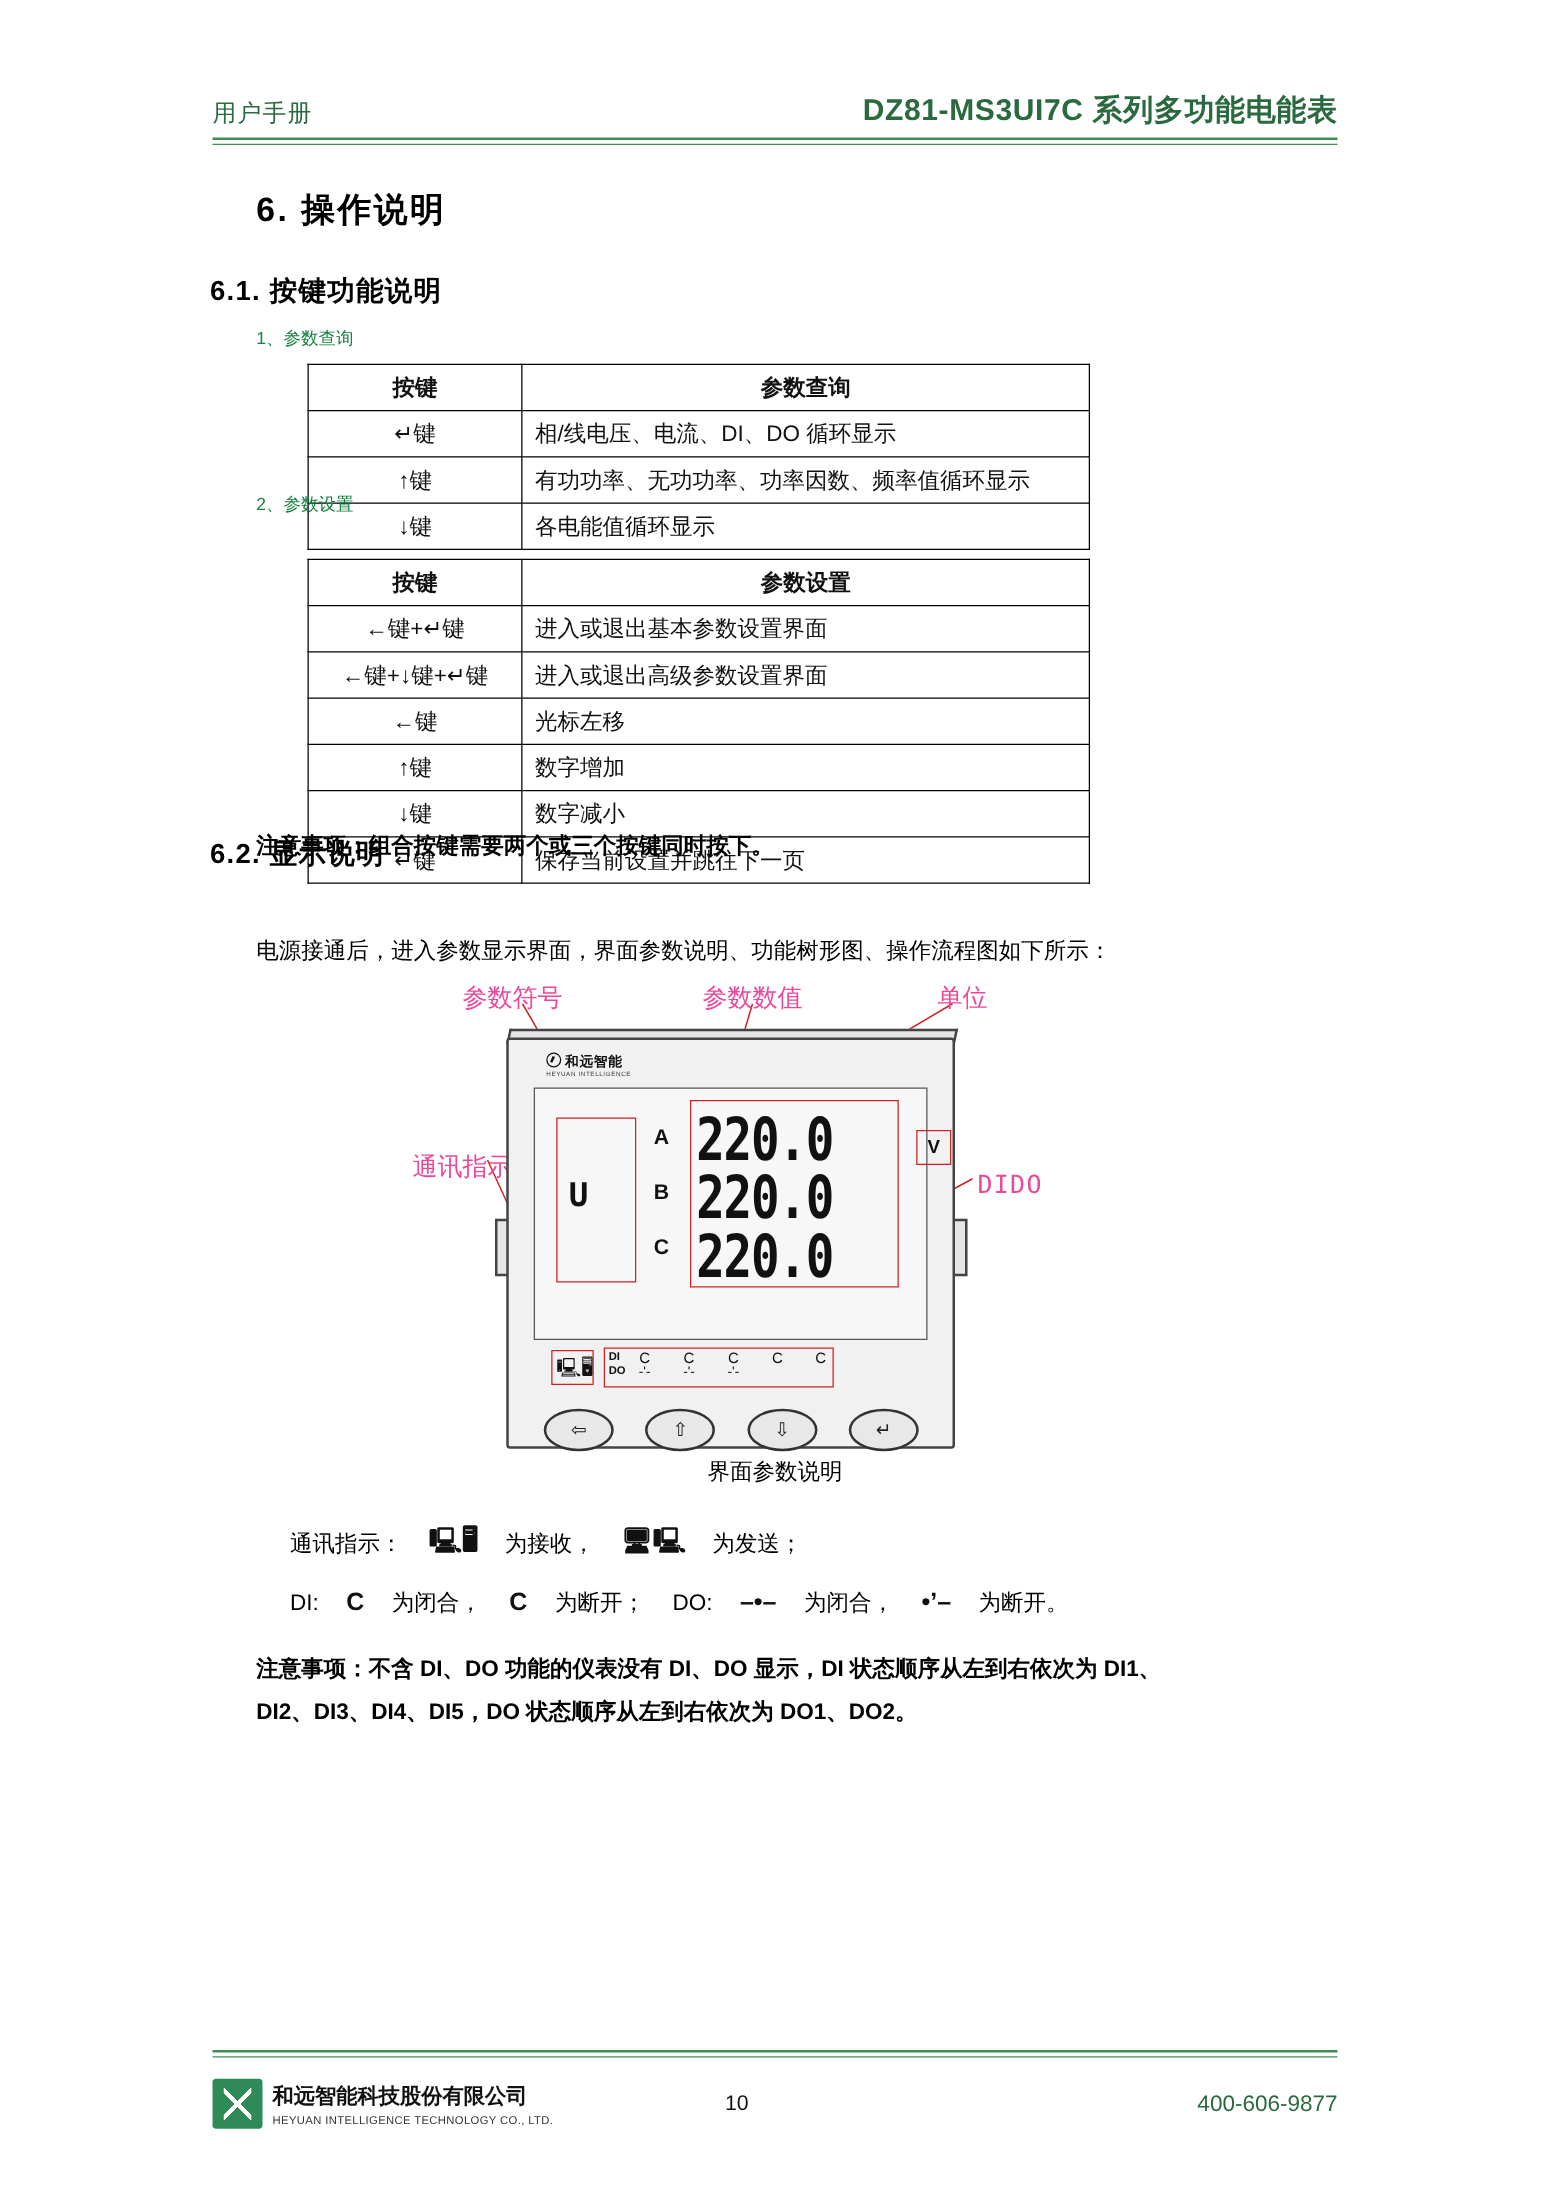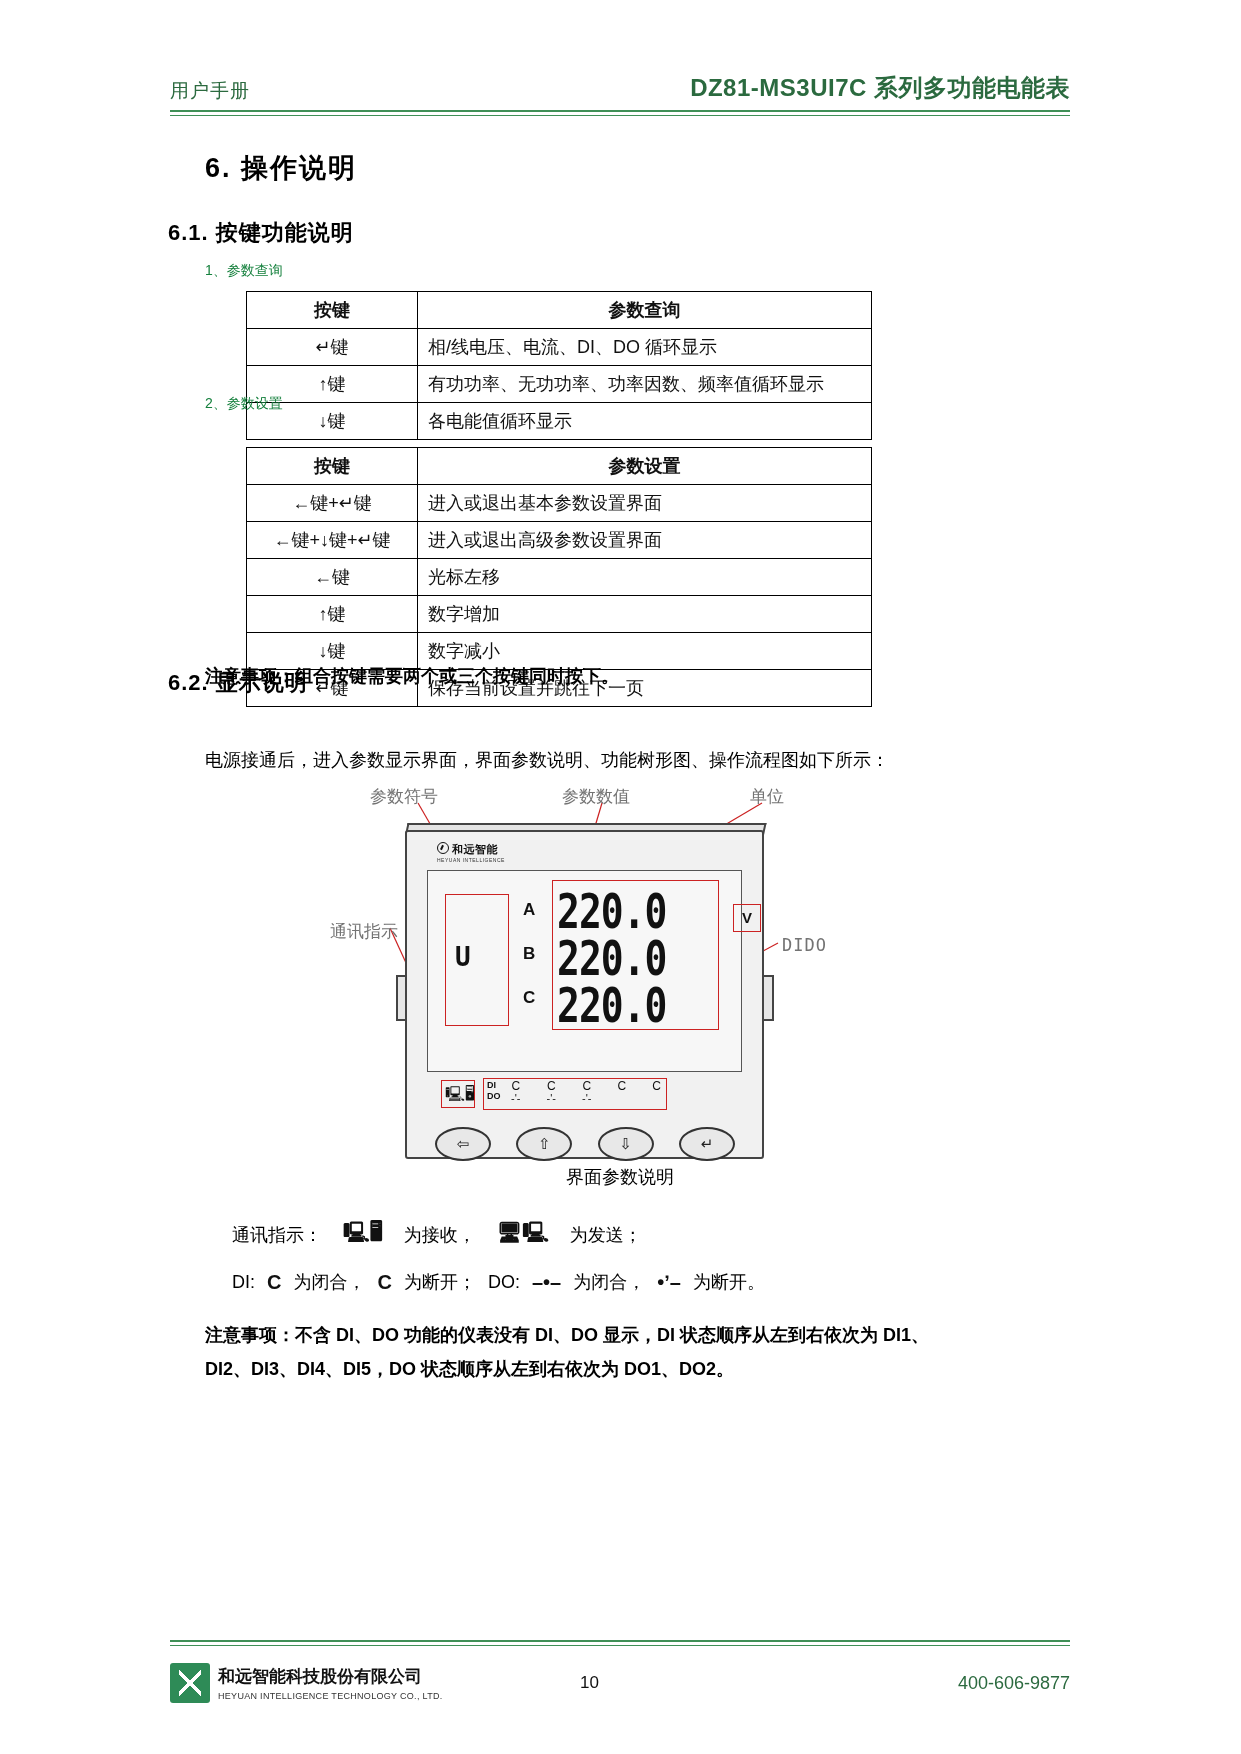--- a/index.html
+++ b/index.html
@@ -181,38 +181,38 @@
     background:#e8e8e8;
     display:flex; align-items:center; justify-content:center;
     font-size:15px; color:#222;
   }
   .side-tab {
     position:absolute; width:10px; height:42px; background:#e6e6e6; border:2px solid #444;
   }
   #tab-l { left:66px; top:190px; }
   #tab-r { left:430px; top:190px; }
 
-  .callout { position:absolute; font-size:17px; color:#737373; }
+  .callout { position:absolute; font-size:20px; color:#ec4899; }
   #c-sym { left:40px; top:0px; }
   #c-val { left:232px; top:0px; }
   #c-unit { left:420px; top:0px; }
   #c-comm { left:0px; top:135px; }
   #c-dido { left:452px; top:150px; font-family:"DejaVu Sans Mono", monospace; letter-spacing:1px;}
 
   .fig-caption {
     position:absolute; left:0; top:380px; width:580px; text-align:center;
     font-size:18px; color:#000;
   }
 
   svg.lead { position:absolute; left:0; top:0; width:580px; height:390px; overflow:visible; }
 
   
   .legend { position:absolute; font-size:18px; color:#000; }
   #lg1 { left:232px; top:1218px; display:flex; align-items:center; gap:21px; }
-  #lg2 { left:232px; top:1270px; display:flex; align-items:center; gap:12px; }
+  #lg2 { left:232px; top:1270px; display:flex; align-items:center; gap:22px; }
   .mini { font-size:17px; color:#111; display:inline-block; }
   .mini.big { font-size:20px; font-weight:bold; }
 
   .note2 { position:absolute; left:205px; top:1318px; width:760px; font-size:18px; font-weight:bold; line-height:34px; color:#000; }
 
   
   .footer-rule {
     position:absolute; left:170px; top:1640px; width:900px; height:0;
     border-top:2px solid #3f8f57;
   }

